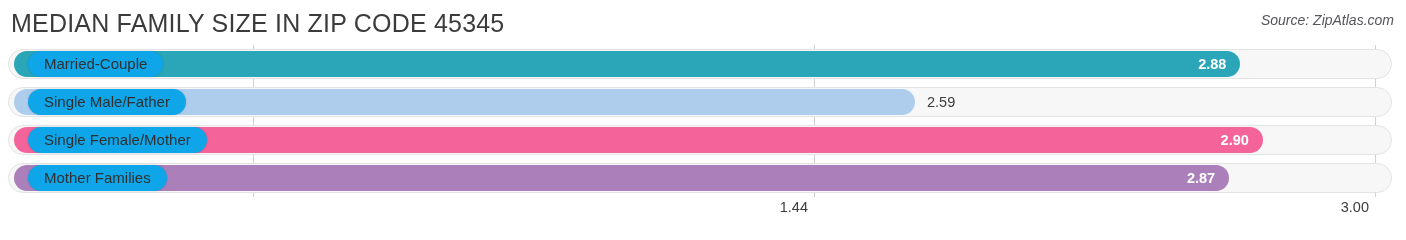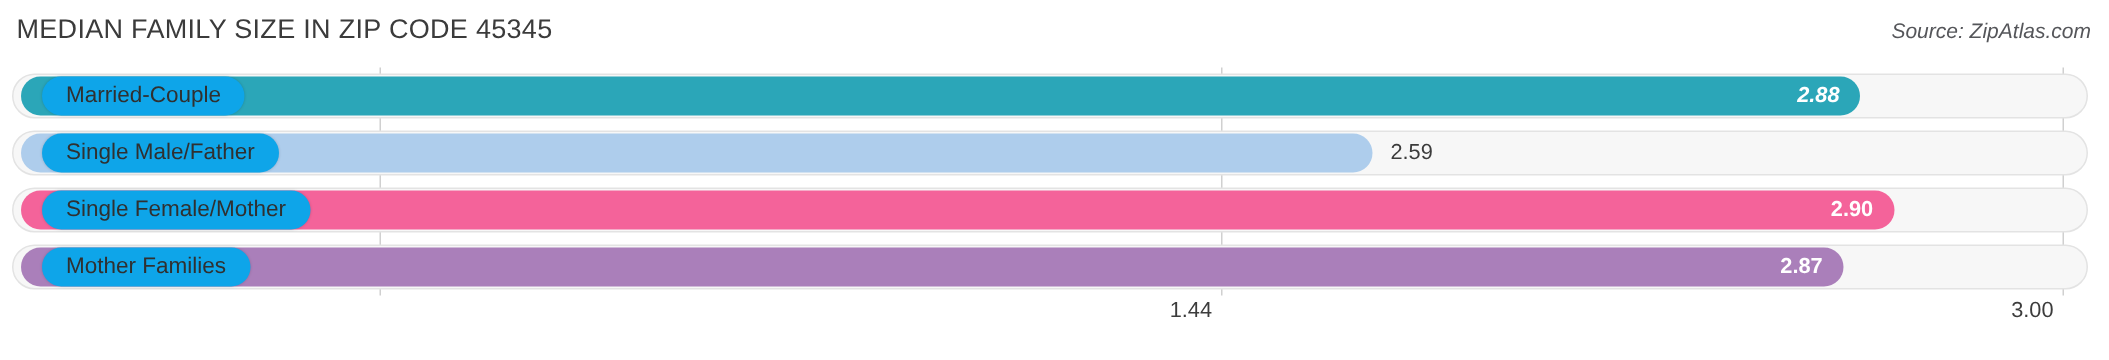--- a/index.html
+++ b/index.html
@@ -20,21 +20,21 @@
   .header {
     position: absolute;
     left: 0; top: 0;
     width: 1406px;
     height: 45px;
   }
   .chart-title {
     position: absolute;
     left: 11px;
     top: 9px;
-    font-size: 18px;
+    font-size: 25px;
     letter-spacing: 0.2px;
     color: #3b3b3b;
     font-weight: 400;
     white-space: nowrap;
   }
   .source-note {
     position: absolute;
     right: 12px;
     top: 12px;
     font-size: 14px;
@@ -165,21 +165,21 @@
 <div class="plot">
   <div class="gridlines" id="gridlines">
       <div class="gridline" style="left: 253px;"></div>
       <div class="gridline" style="left: 814px;"></div>
       <div class="gridline" style="left: 1375px;"></div>
     </div>
   <div class="rows" id="rows">
       <div class="row" style="top: 0px;">
         <div class="track"></div>
         <div class="bar" style="width: 1226.36px; background: rgb(43, 166, 184);"></div>
-        <div class="bar-value inside" style="left: 1170.36px; width: 56px; font-style: italic;">2.88</div>
+        <div class="bar-value inside" style="left: 1170.36px; width: 56px;">2.88</div>
         <div class="cat-label">Married-Couple</div>
       </div>
       <div class="row" style="top: 38px;">
         <div class="track"></div>
         <div class="bar" style="width: 900.98px; background: rgb(174, 205, 236);"></div>
         <div class="bar-value outside" style="left: 926.98px; width: 56px;">2.59</div>
         <div class="cat-label">Single Male/Father</div>
       </div>
       <div class="row" style="top: 76px;">
         <div class="track"></div>

